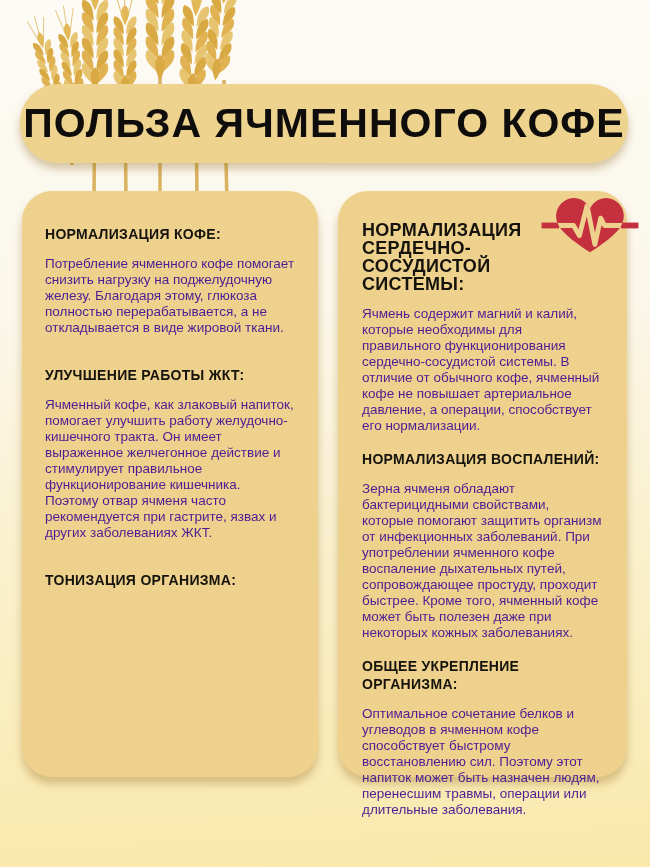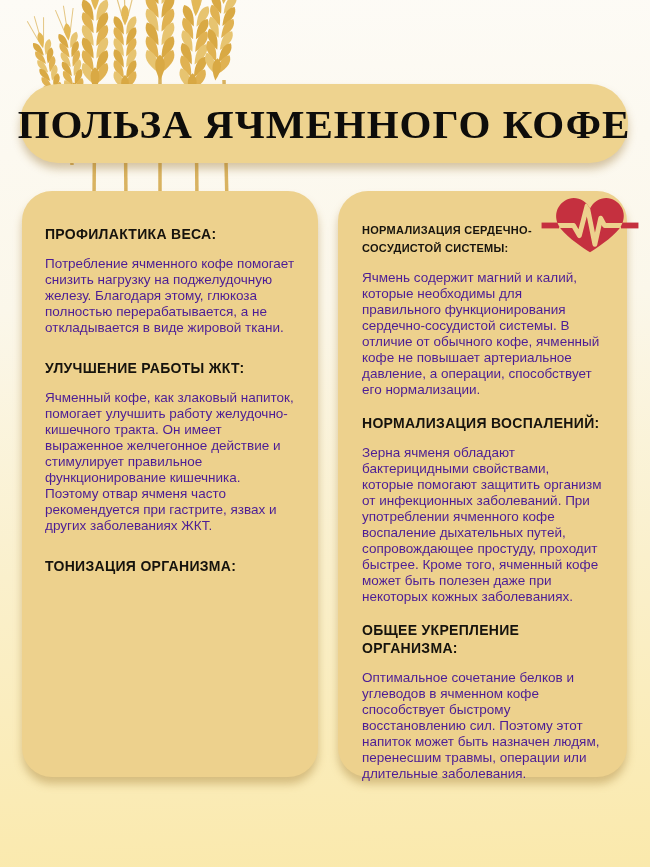--- a/index.html
+++ b/index.html
@@ -31,47 +31,46 @@
     align-items: center;
     justify-content: center;
   }
   .title-banner h1 {
     margin: 0;
     font-size: 41px;
     font-weight: 700;
     letter-spacing: 1px;
     color: #0E0D0B;
     white-space: nowrap;
-    font-family: Liberation Serif, serif;
   }
   .card {
     position: absolute;
     top: 191px;
     height: 586px;
     background: #EDD18D;
     border-radius: 30px;
     box-shadow: 0 7px 9px rgba(160, 120, 45, 0.40);
     z-index: 3;
     box-sizing: border-box;
   }
   .card-left  { left: 22px;  width: 296px; padding: 34px 22px 0 23px; }
   .card-right { left: 338px; width: 289px; padding: 30px 24px 0 24px; }
-  .info-section + .info-section { margin-top: 23px; }
+  .info-section + .info-section { margin-top: 30px; }
   .card-right .info-section + .info-section { margin-top: 16px; }
   .info-section h3 {
     margin: 0 0 13px 0;
     font-size: 14px;
     line-height: 18px;
     font-weight: 700;
     letter-spacing: 0.3px;
     color: #16130D;
     white-space: pre-line;
   }
   .card-right .info-section.has-icon h3 {
-    font-size: 11px;
+    font-size: 18px;
     padding-right: 54px;
   }
   .info-section p {
     margin: 0;
     font-size: 13.5px;
     line-height: 16px;
     color: #4c1d95;
   }
   .heart-icon {
     position: absolute;
@@ -128,21 +127,21 @@
     <use href="#ear" transform="translate(32,54) rotate(-14) scale(0.8)"></use>
     <use href="#ear" transform="translate(58,46) rotate(-7) scale(0.85)"></use>
   </svg>
 
   <header class="title-banner">
     <h1>ПОЛЬЗА ЯЧМЕННОГО КОФЕ</h1>
   </header>
 
   <div class="card card-left">
     <section class="info-section">
-      <h3>ПРОФИЛАКТИКА ВЕСА:</h3>
+      <h3>НОРМАЛИЗАЦИЯ КОФЕ:</h3>
       <p>Потребление ячменного кофе помогает снизить нагрузку на поджелудочную железу. Благодаря этому, глюкоза полностью перерабатывается, а не откладывается в виде жировой ткани.</p>
     </section>
     <section class="info-section">
       <h3>УЛУЧШЕНИЕ РАБОТЫ ЖКТ:</h3>
       <p>Ячменный кофе, как злаковый напиток, помогает улучшить работу желудочно-кишечного тракта. Он имеет выраженное желчегонное действие и стимулирует правильное функционирование кишечника. Поэтому отвар ячменя часто рекомендуется при гастрите, язвах и других заболеваниях ЖКТ.</p>
     </section>
     <section class="info-section">
       <h3>ТОНИЗАЦИЯ ОРГАНИЗМА:</h3>
     </section>
   </div>

